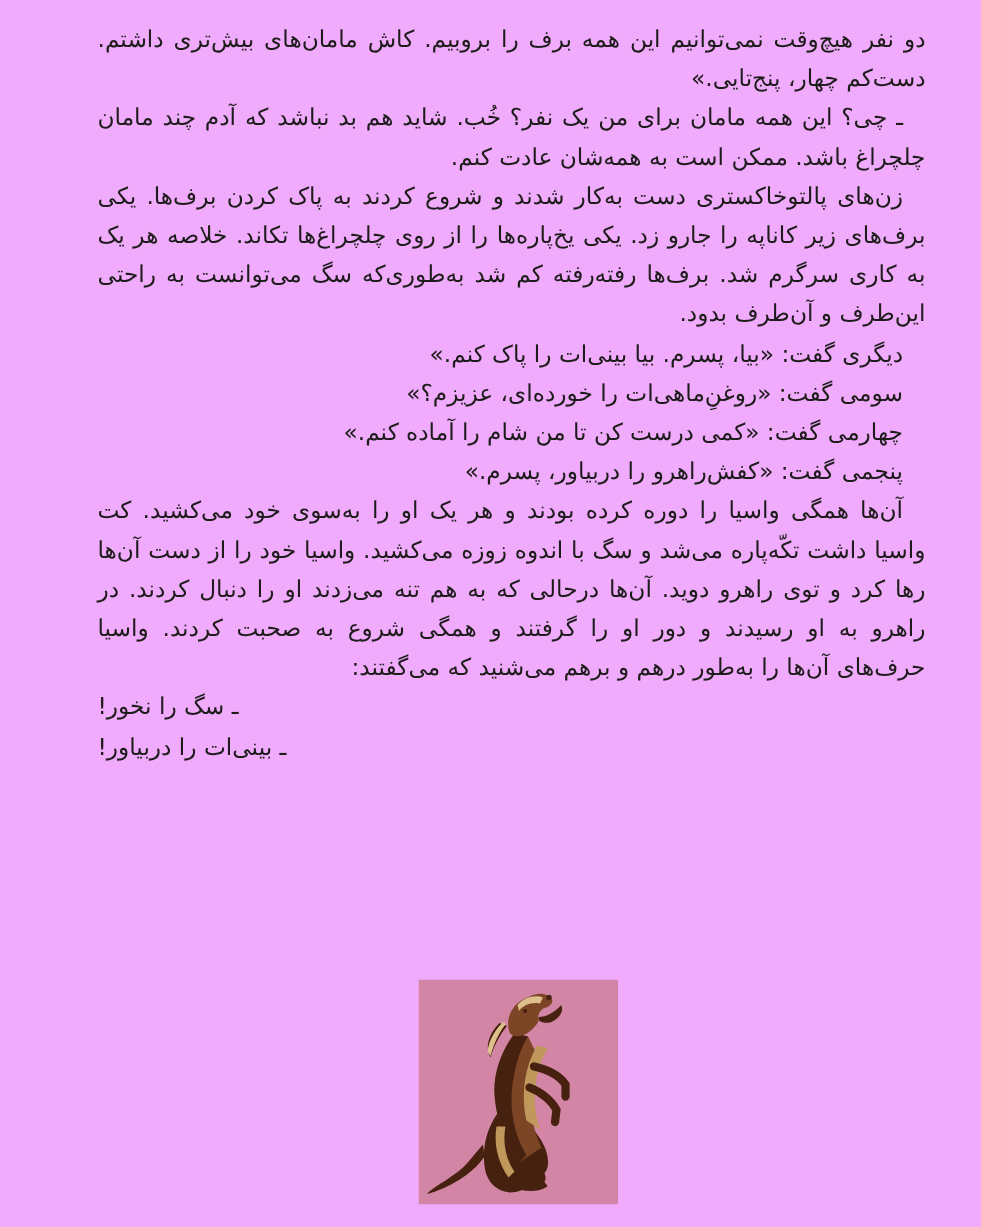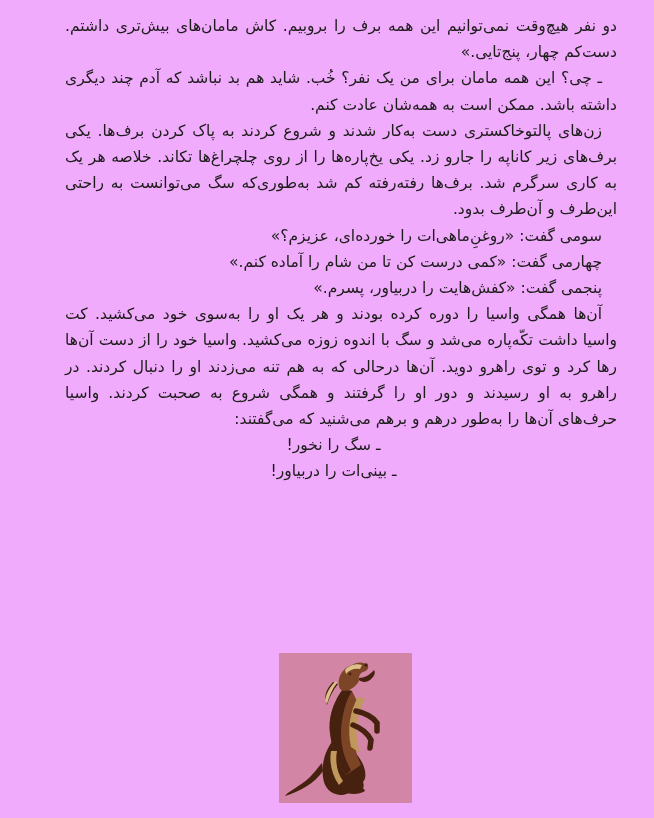--- a/index.html
+++ b/index.html
@@ -28,21 +28,21 @@
     letter-spacing: 0;
   }
   .text-block p {
     margin: 0;
     padding: 0;
   }
   .text-block p.indent {
     text-indent: 15px;
   }
   .text-block p.dialogue-line {
-    text-align: center;
+    text-align: left;
   }
   .illustration {
     position: absolute;
     left: 279px;
     top: 653px;
     width: 133px;
     height: 150px;
     margin: 0;
     padding: 0;
   }
@@ -52,25 +52,26 @@
     height: 100%;
   }
 </style>
 </head>
 <body>
 
 <div class="page">
 
   <div class="text-block">
     <p>دو نفر هیچ‌وقت نمی‌توانیم این همه برف را بروبیم. کاش مامان‌های بیش‌تری داشتم. دست‌کم چهار، پنج‌تایی.»</p>
-    <p class="indent">ـ چی؟ این همه مامان برای من یک نفر؟ خُب. شاید هم بد نباشد که آدم چند دیگری داشته باشد. ممکن است به همه‌شان عادت کنم.</p>
+    <p class="indent">ـ چی؟ این همه مامان برای من یک نفر؟ خُب. شاید هم بد نباشد که آدم چند مامان چلچراغ باشد. ممکن است به همه‌شان عادت کنم.</p>
     <p class="indent">زن‌های پالتوخاکستری دست به‌کار شدند و شروع کردند به پاک کردن برف‌ها. یکی برف‌های زیر کاناپه را جارو زد. یکی یخ‌پاره‌ها را از روی چلچراغ‌ها تکاند. خلاصه هر یک به کاری سرگرم شد. برف‌ها رفته‌رفته کم شد به‌طوری‌که سگ می‌توانست به راحتی این‌طرف و آن‌طرف بدود.</p>
+    <p class="indent">دیگری گفت: «بیا، پسرم. بیا بینی‌ات را پاک کنم.»</p>
     <p class="indent">سومی گفت: «روغنِ‌ماهی‌ات را خورده‌ای، عزیزم؟»</p>
     <p class="indent">چهارمی گفت: «کمی درست کن تا من شام را آماده کنم.»</p>
-    <p class="indent">پنجمی گفت: «کفش‌هایت را دربیاور، پسرم.»</p>
+    <p class="indent">پنجمی گفت: «کفش‌راهرو را دربیاور، پسرم.»</p>
     <p class="indent">آن‌ها همگی واسیا را دوره کرده بودند و هر یک او را به‌سوی خود می‌کشید. کت واسیا داشت تکّه‌پاره می‌شد و سگ با اندوه زوزه می‌کشید. واسیا خود را از دست آن‌ها رها کرد و توی راهرو دوید. آن‌ها درحالی که به هم تنه می‌زدند او را دنبال کردند. در راهرو به او رسیدند و دور او را گرفتند و همگی شروع به صحبت کردند. واسیا حرف‌های آن‌ها را به‌طور درهم و برهم می‌شنید که می‌گفتند:</p>
     <p class="indent dialogue-line">ـ سگ را نخور!</p>
     <p class="indent dialogue-line">ـ بینی‌ات را دربیاور!</p>
   </div>
 
   <figure class="illustration">
     <svg viewBox="0 0 133 150" xmlns="http://www.w3.org/2000/svg">
 
       <rect x="0" y="0" width="133" height="150" fill="#d285a4"></rect>
 

